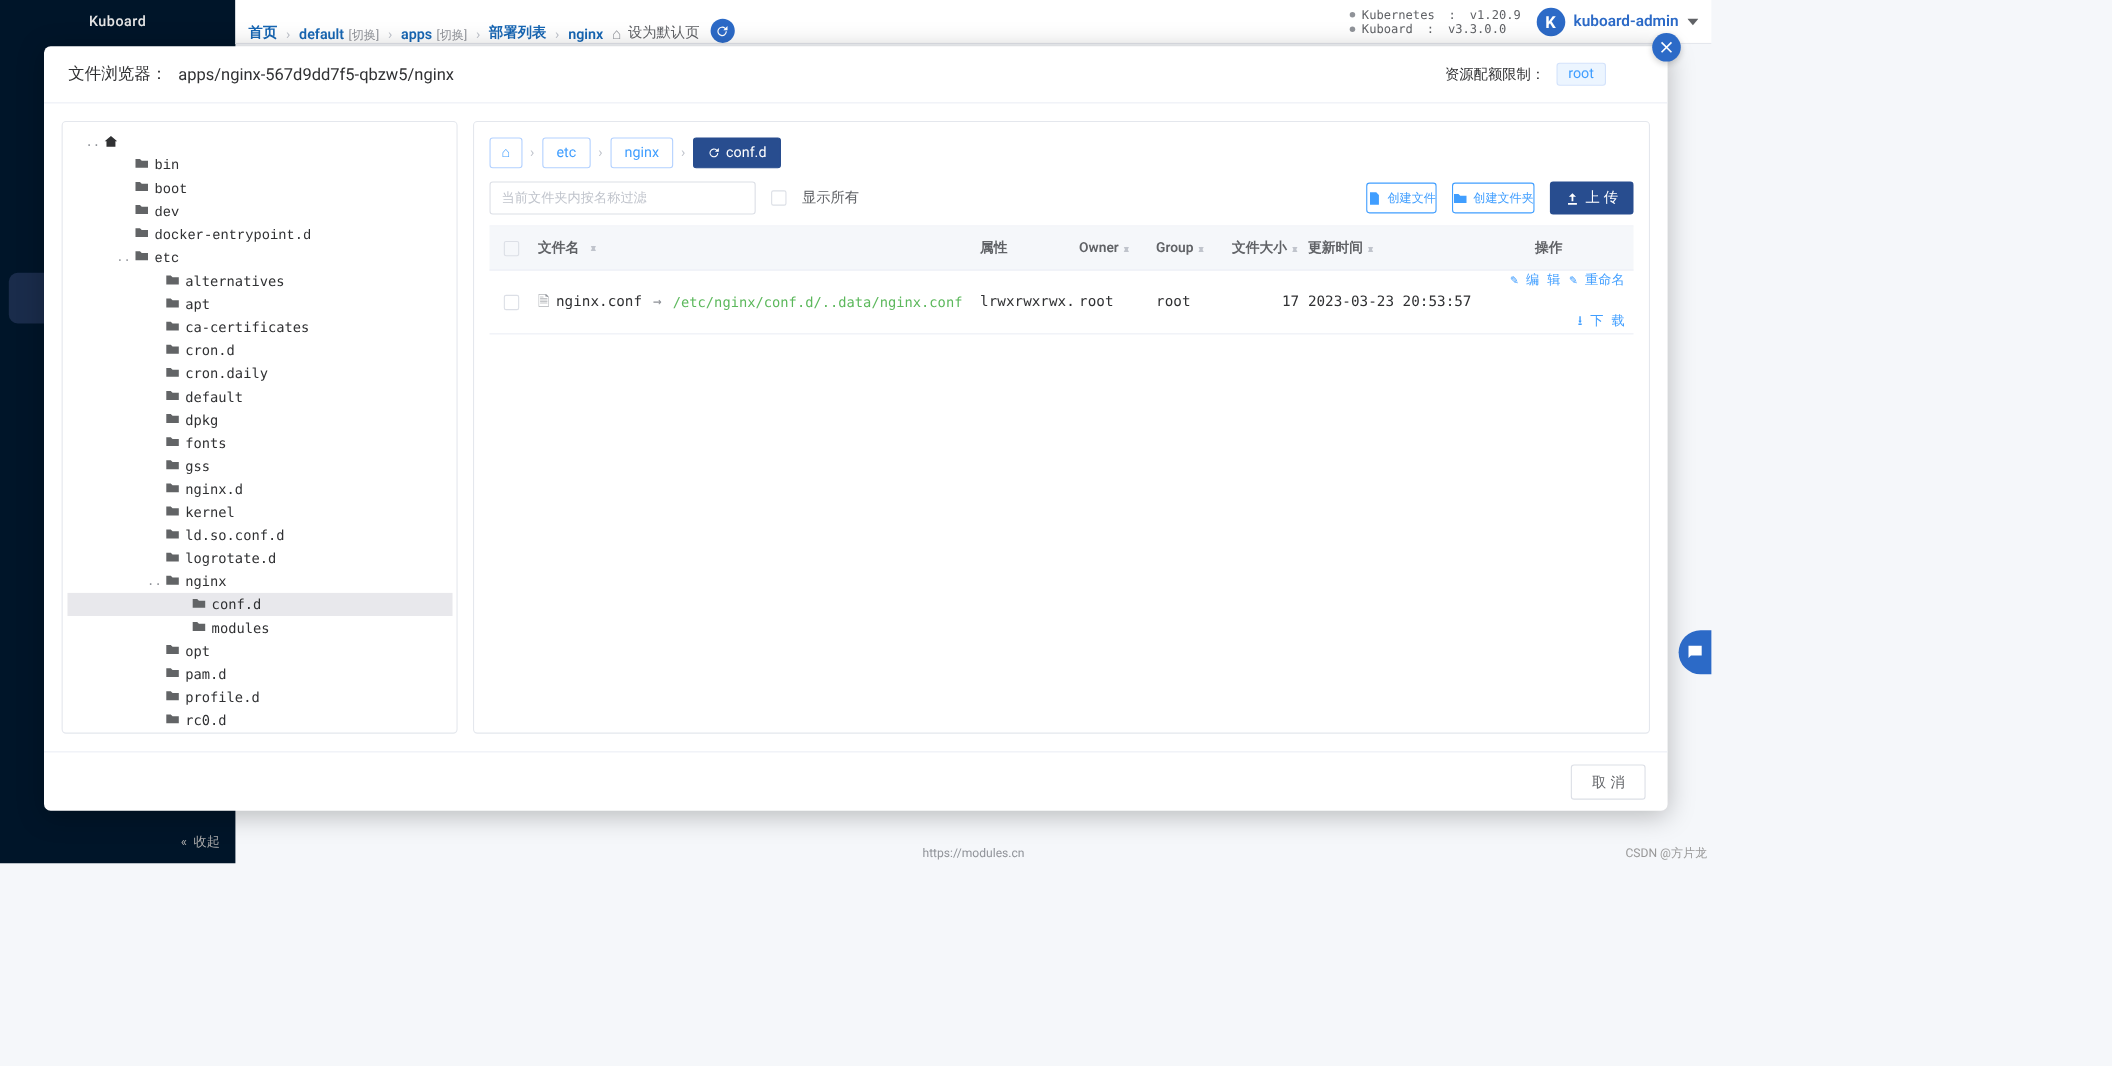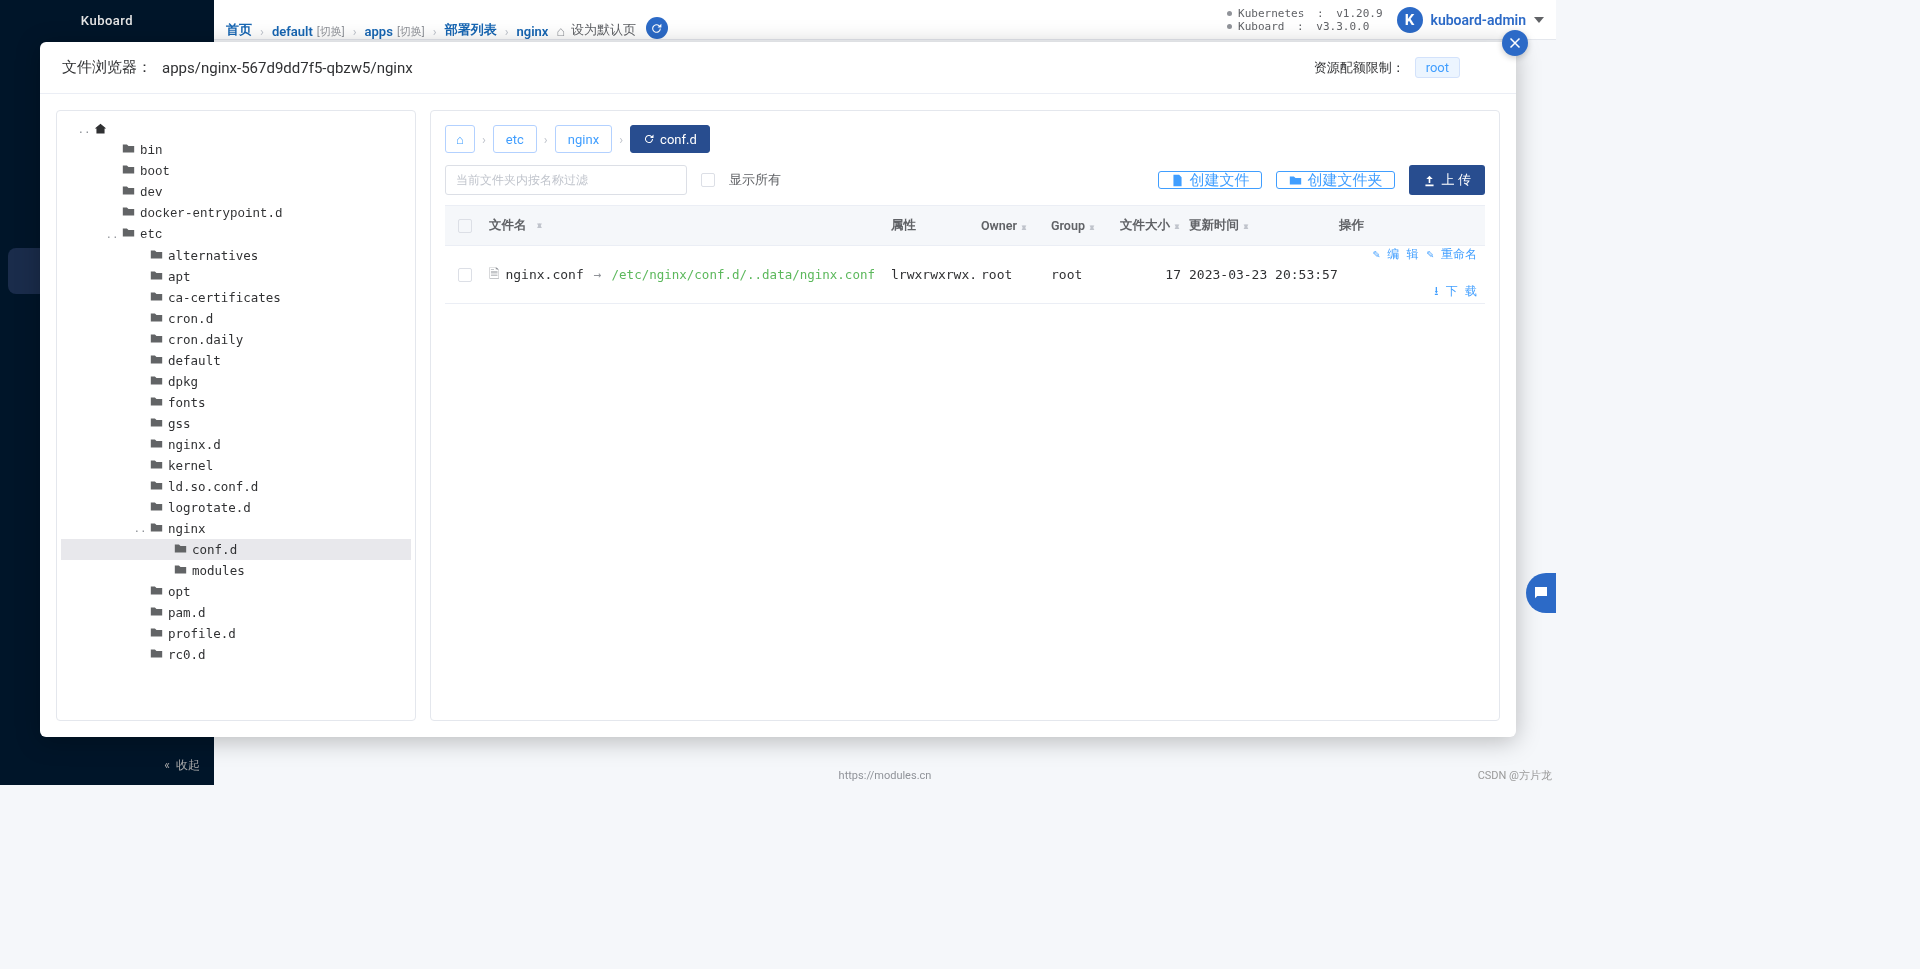--- a/index.html
+++ b/index.html
@@ -62,31 +62,31 @@
 .crumb.active .ref-ic{fill:#fff;}
 .c-sep { width:18px; height:28px; display:flex; align-items:center; justify-content:center; color:#c0c4cc; }
 .ref-ic{width:12px;height:12px;fill:#409eff;margin-right:5px;}
 
 .toolbar { display:flex; align-items:center; gap:14px; margin-bottom:10px; }
 .filter-inp { width:242px; height:30px; border:1px solid #dcdfe6; border-radius:3px; padding:0 10px; font-size:12px; color:#606266; }
 .filter-inp::placeholder{color:#c0c4cc;}
 .chk { width:14px;height:14px;border:1px solid #dcdfe6;border-radius:2px;display:inline-block; }
 .chk-lbl { color:#606266; font-size:13px; }
 .spacer { flex:1; }
-.btn-o { border:1px solid #409eff; color:#409eff; background:#fff; height:18px; padding:0 12px; border-radius:3px; display:inline-flex; align-items:center; gap:5px; font-size:15px; }
+.btn-o { border:1px solid #409eff; color:#409eff; background:#fff; height:28px; padding:0 0; border-radius:3px; display:inline-flex; align-items:center; gap:5px; font-size:11px; }
 .btn-p { background:#284d8f; color:#fff; border:none; height:30px; padding:0 14px; border-radius:3px; display:inline-flex; align-items:center; gap:5px; font-size:13px; }
 .btn-ic{width:13px;height:13px;}
 
 
 .tbl { flex:1; border-top:1px solid #ebeef5; }
 .thead { display:flex; align-items:center; height:40px; background:#f5f7fa; border-bottom:1px solid #ebeef5; font-size:12.5px; color:#606266; font-weight:600; }
 .trow { display:flex; align-items:center; min-height:56px; border-bottom:1px solid #ebeef5; font-size:13px; font-family:Consolas,Monaco,monospace; }
 .c-chk{width:40px;display:flex;justify-content:center;}
 .c-name{flex:1;padding-left:4px;display:flex;align-items:center;gap:6px;flex-wrap:wrap;}
-.c-attr{width:90px;} .c-owner{width:70px;} .c-group{width:68px;} .c-size{width:70px;text-align:right;padding-right:8px;} .c-mtime{width:150px;} .c-ops{width:146px;text-align:left;padding-right:8px;}
+.c-attr{width:90px;} .c-owner{width:70px;} .c-group{width:68px;} .c-size{width:70px;text-align:right;padding-right:8px;} .c-mtime{width:150px;} .c-ops{width:146px;text-align:center;padding-right:8px;}
 .sort-ic{display:inline-flex;flex-direction:column;margin-left:3px;line-height:0;}
 .sort-ic span{font-size:8px;color:#c0c4cc;}
 .link-target { color:#5cb85c; font-family:Consolas,monospace; font-size:12.5px; }
 .arrow { color:#909399; margin:0 4px; }
 .file-ic { color:#909399; }
 .op-link { color:#409eff; font-size:12px; display:inline-flex;align-items:center;gap:3px; margin-left:8px; }
 .op-row { display:flex; flex-direction:column; align-items:flex-end; gap:19px; }
 .op-row-line{display:flex;}
 
 .m-foot { height:54px; border-top:1px solid #ebeef5; display:flex; align-items:center; justify-content:flex-end; padding:0 20px; }
@@ -454,19 +454,22 @@
           <span class="op-link">⭳ 下 载</span>
         </div>
       </div>
     </div>
             </div>
           </div>
       </div>
     </div>
   </div>
 
+  <div class="m-foot">
+    <button class="btn-cancel">取 消</button>
+  </div>
 </div>
 
 <div class="chat-bubble">
     <svg viewBox="0 0 24 24">
       <path d="M4 4h16v12H7l-3 3z"></path>
     </svg>
   </div>
 
 </body></html>

